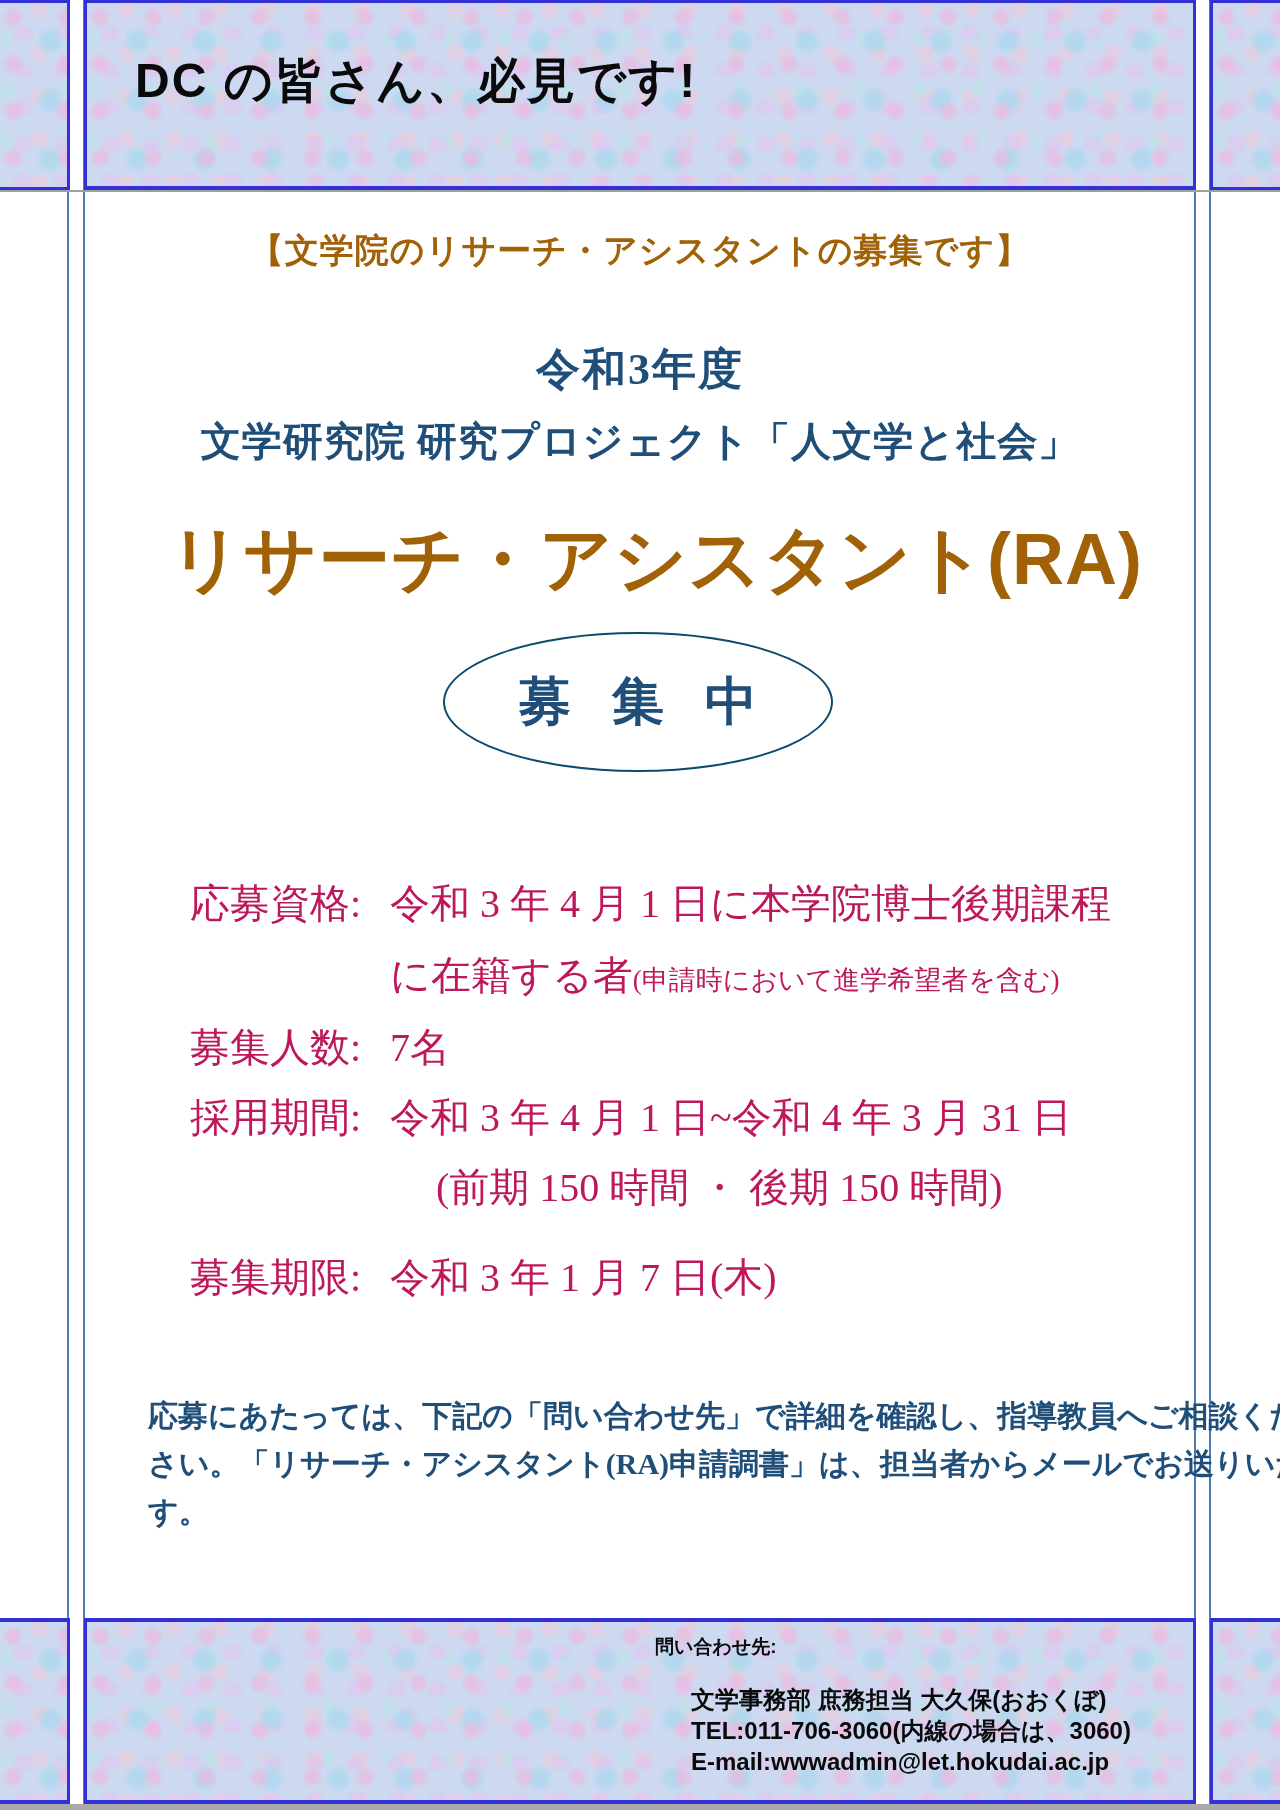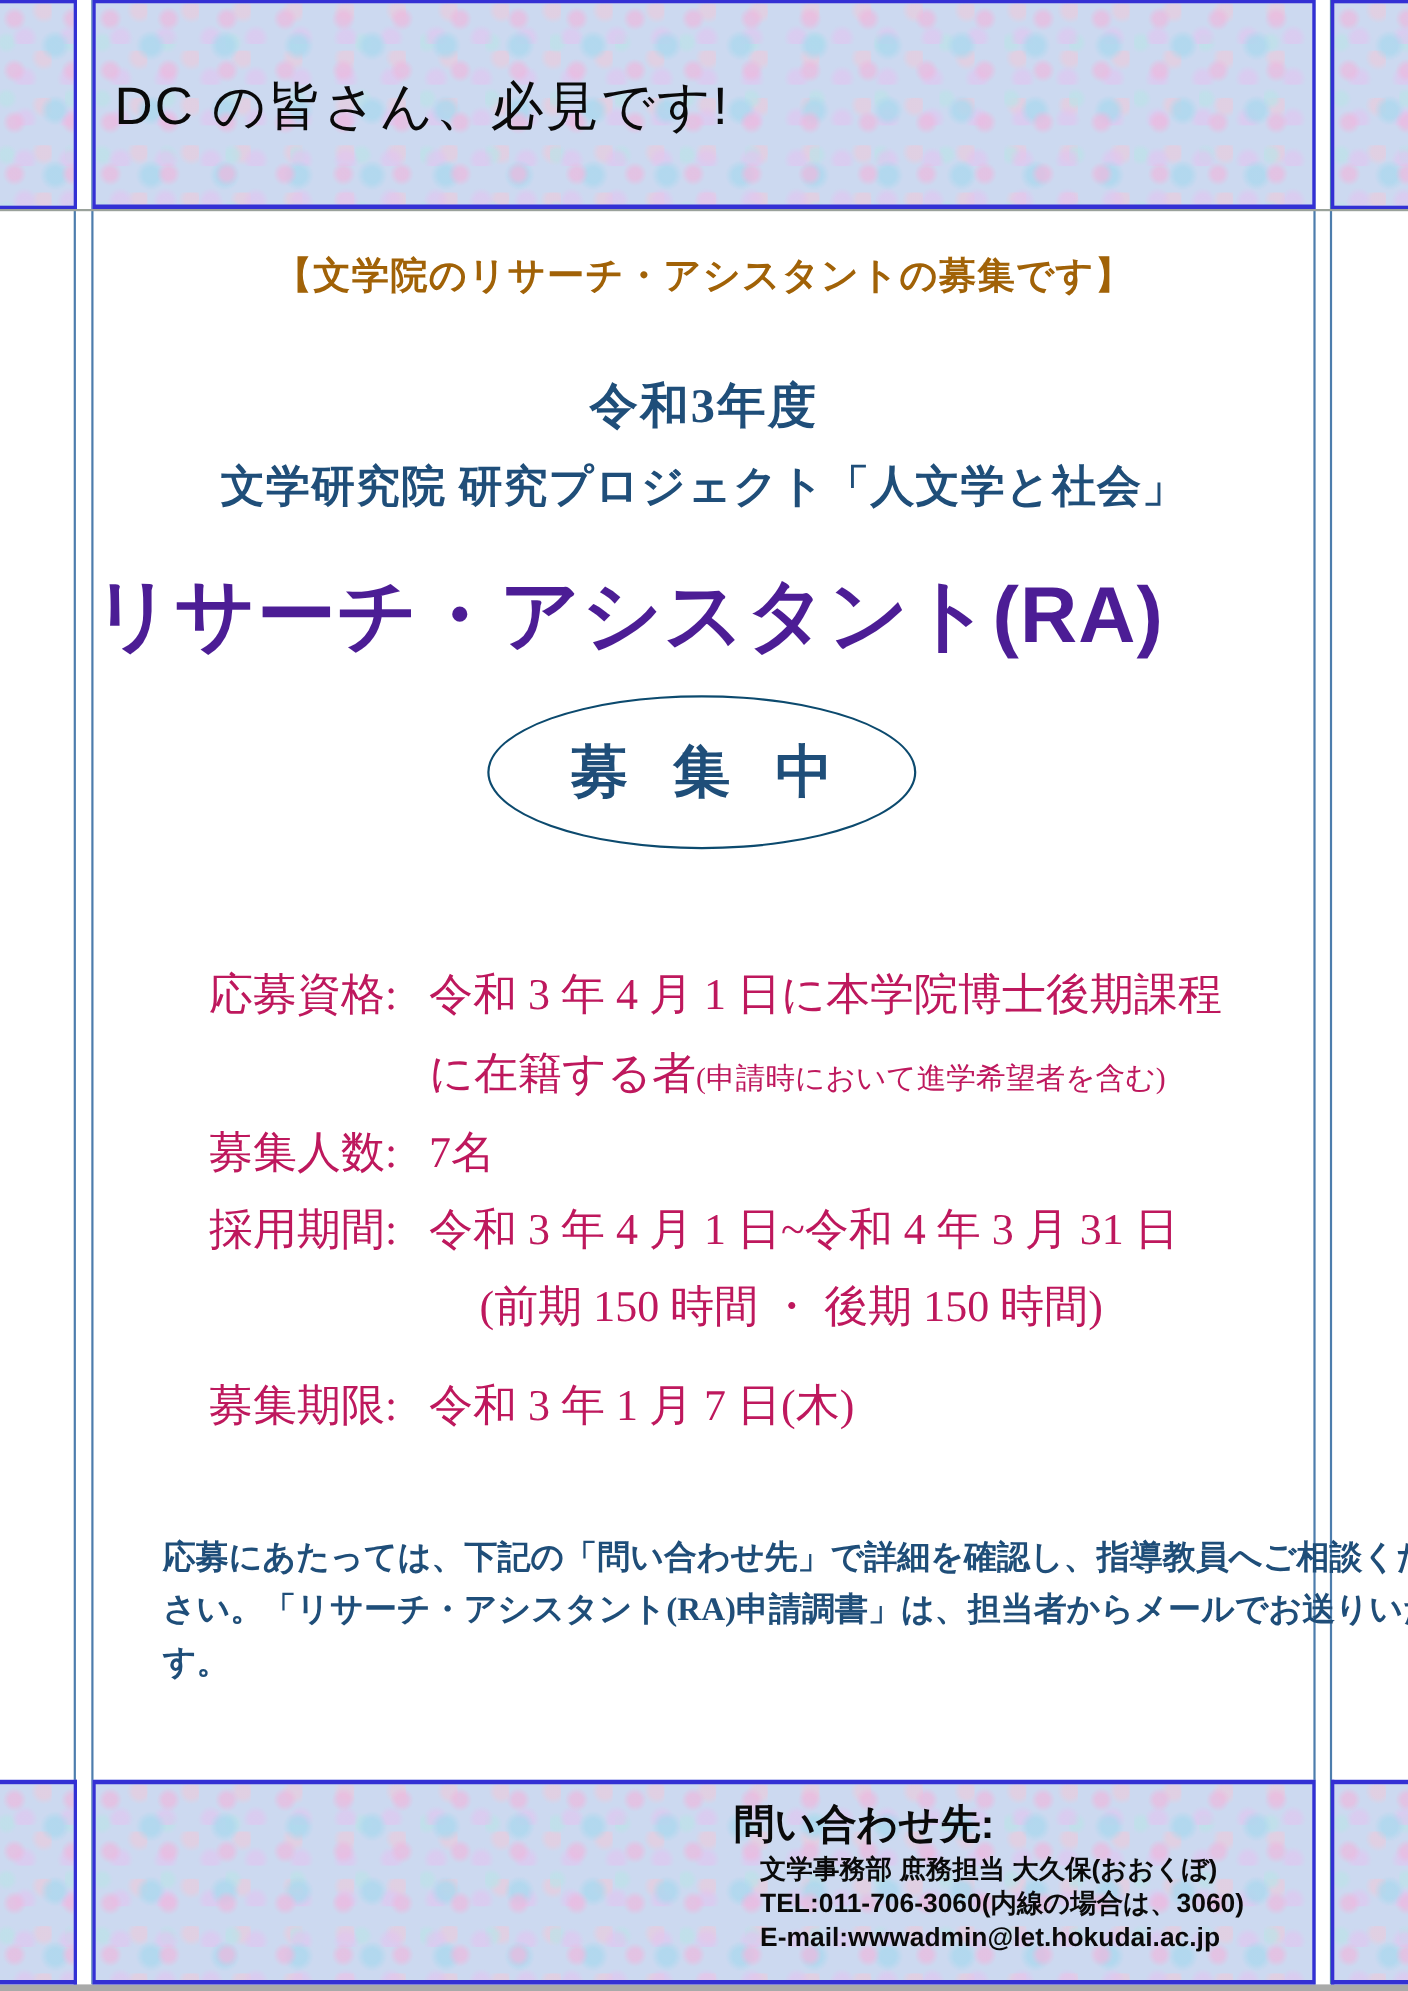--- a/index.html
+++ b/index.html
@@ -25,40 +25,40 @@
   .gray-bottom{position:absolute;left:0;top:1804px;width:1280px;height:6px;background:#a9aaa9;}
 
   .strip-tl{left:0;top:0;width:70px;height:190px;border-left:none;}
   .banner{left:84px;top:0;width:1112px;height:190px;border-bottom-width:4px;}
   .strip-tr{left:1210px;top:0;width:70px;height:190px;border-right:none;}
   .strip-bl{left:0;top:1618px;width:70px;height:186px;border-left:none;border-top-width:4px;border-bottom-width:4px;}
   .contact{left:84px;top:1618px;width:1112px;height:186px;border-top-width:4px;border-bottom-width:4px;}
   .strip-br{left:1210px;top:1618px;width:70px;height:186px;border-right:none;border-top-width:4px;border-bottom-width:4px;}
 
   .banner-text{
-    position:absolute;left:17px;top:46px;
+    position:absolute;left:48px;top:46px;
     font-family:"Liberation Sans","DejaVu Sans",sans-serif;
-    font-weight:normal;font-size:48px;color:#0a0a0a;letter-spacing:2px;white-space:nowrap;margin-top:16px;
+    font-weight:bold;font-size:48px;color:#0a0a0a;letter-spacing:2px;white-space:nowrap;
   }
   .red-heading{
     position:absolute;left:84px;top:228px;width:1112px;text-align:center;
     font-weight:bold;font-size:34px;color:#a16207;letter-spacing:1px;white-space:nowrap;
   }
   .year{
     position:absolute;left:84px;top:340px;width:1112px;text-align:center;
     font-weight:bold;font-size:44px;color:#1f4e79;letter-spacing:2px;white-space:nowrap;
   }
   .project{
     position:absolute;left:84px;top:414px;width:1112px;text-align:center;
     font-weight:bold;font-size:40px;color:#1f4e79;letter-spacing:1px;white-space:nowrap;
   }
   .main-title{
-    position:absolute;left:84px;top:512px;width:1144px;
+    position:absolute;left:84px;top:512px;width:1144px;text-align:center;
     font-family:"Liberation Sans","DejaVu Sans",sans-serif;
-    font-weight:bold;font-size:72px;color:#4c1d95;letter-spacing:1px;white-space:nowrap;
+    font-weight:bold;font-size:72px;color:#a16207;letter-spacing:1px;white-space:nowrap;
   }
   .oval{
     position:absolute;box-sizing:border-box;left:443px;top:632px;width:390px;height:140px;
     border:2px solid #0c4a6e;border-radius:50%;
     display:flex;align-items:center;justify-content:center;
   }
   .oval span{
     font-weight:bold;font-size:52px;color:#1f4e79;letter-spacing:14px;
     margin-left:14px;white-space:nowrap;
   }
@@ -69,23 +69,23 @@
   .dlabel{display:inline-block;width:200px;}
   .d1{top:880px;} .d1b{top:952px;left:390px;} .d2{top:1024px;} .d3{top:1094px;}
   .d3b{top:1164px;left:436px;} .d4{top:1254px;}
   .small-note{font-size:27px;}
   .note{
     position:absolute;left:148px;top:1392px;width:990px;
     font-weight:bold;font-size:30px;color:#1f4e79;line-height:48px;
   }
   .note div{white-space:nowrap;}
   .c-head{
-    position:absolute;left:580px;top:12px;
+    position:absolute;left:568px;top:12px;
     font-family:"Liberation Sans","DejaVu Sans",sans-serif;
-    font-weight:bold;font-size:37px;color:#0a0a0a;white-space:nowrap;
+    font-weight:bold;font-size:19px;color:#0a0a0a;white-space:nowrap;
   }
   .c-lines{
     position:absolute;left:604px;top:62px;
     font-family:"Liberation Sans","DejaVu Sans",sans-serif;
     font-weight:bold;font-size:24px;color:#0a0a0a;line-height:31px;white-space:nowrap;
   }
 </style>
 </head>
 <body>
 

